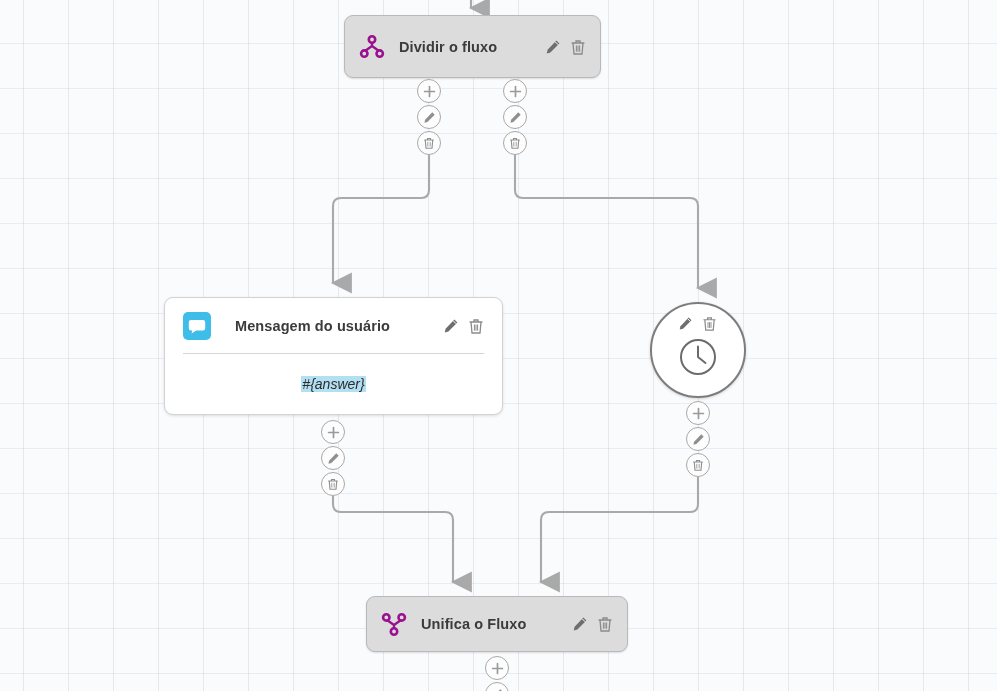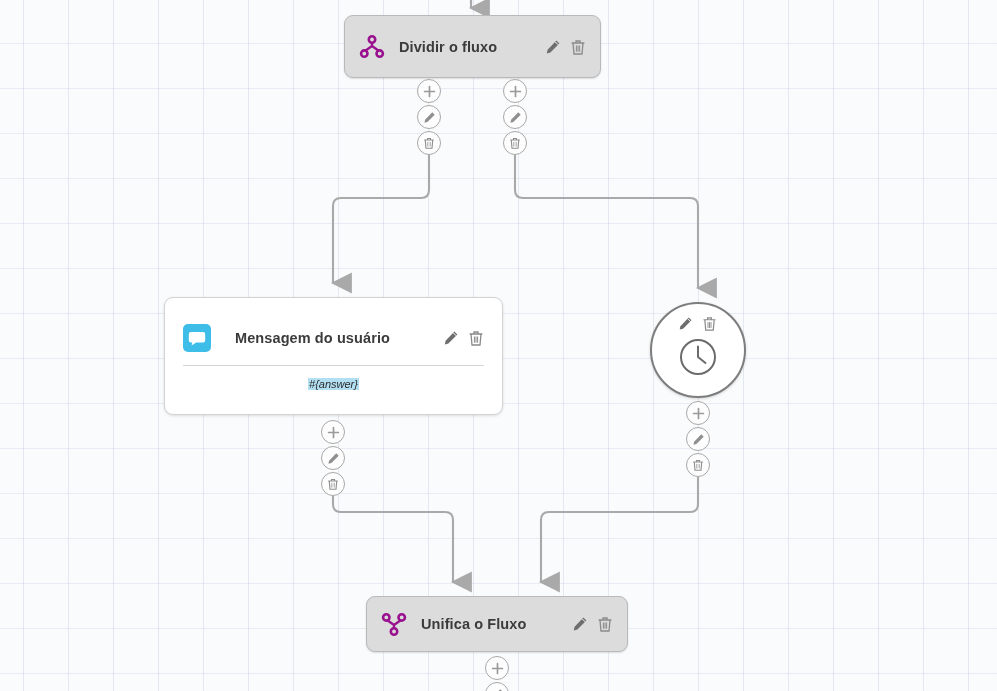--- a/index.html
+++ b/index.html
@@ -90,21 +90,21 @@
   
   .card {
     background: #ffffff;
     border: 1px solid #d3d3d3;
     border-radius: 9px;
     box-shadow: 0 1px 3px rgba(0,0,0,0.12);
     box-sizing: border-box;
     height: 100%;
     display: flex;
     flex-direction: column;
-    padding: 12px 18px;
+    padding: 0 18px;
   }
   .card-head {
     display: flex;
     align-items: center;
     height: 55px;
     flex: 0 0 auto;
   }
   .card-head .node-title { font-size: 14.5px; }
   .card-divider {
     height: 1px;
@@ -113,21 +113,21 @@
   }
   .card-body {
     flex: 1 1 auto;
     display: flex;
     align-items: center;
     justify-content: center;
   }
   .var-chip {
     font-family: "Liberation Sans", sans-serif;
     font-style: italic;
-    font-size: 11px;
+    font-size: 14px;
     color: #2b2b2b;
     background: #b3dff2;
     padding: 0 1px;
     white-space: nowrap;
   }
 
   
   .circle-node {
     position: absolute;
     border-radius: 50%;

